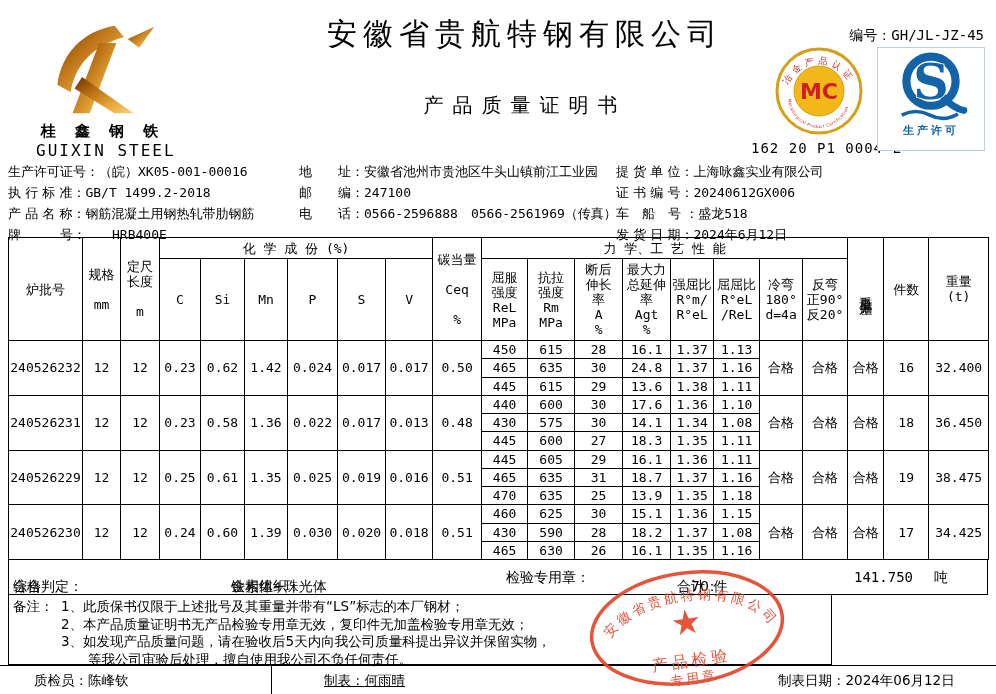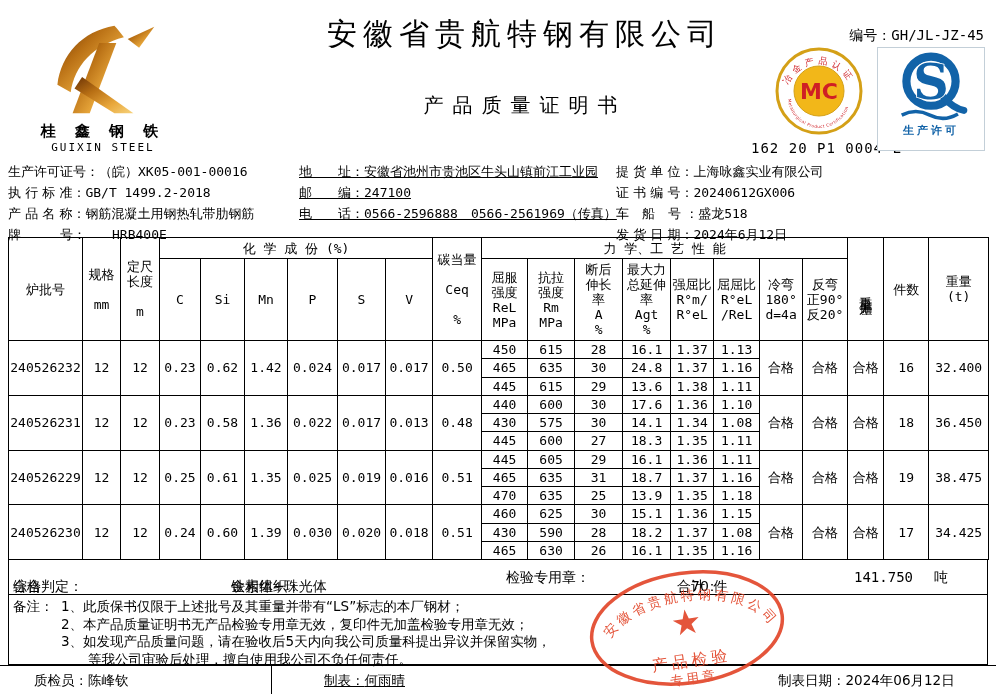--- a/index.html
+++ b/index.html
@@ -9,33 +9,33 @@
   
   .company-title{position:absolute;left:55px;top:14px;width:940px;text-align:center;
         font-family:"DejaVu Serif",serif;font-size:30px;letter-spacing:6px;white-space:nowrap;}
   .doc-title{position:absolute;left:55px;top:92px;width:940px;text-align:center;
         font-family:"DejaVu Serif",serif;font-size:20px;letter-spacing:9px;white-space:nowrap;}
   .doc-no{position:absolute;top:27px;right:12px;font-size:14px;white-space:nowrap;}
   .doc-no .code{font-family:"DejaVu Sans Mono",monospace;}
 
   .logo{position:absolute;left:36px;top:22px;width:134px;text-align:center;}
   .logo-cn{font-size:15px;font-weight:bold;letter-spacing:7px;white-space:nowrap;margin-top:1px;}
-  .logo-en{font-size:11px;font-family:"DejaVu Sans Mono",monospace;letter-spacing:2px;white-space:nowrap;}
+  .logo-en{font-size:16px;font-family:"DejaVu Sans Mono",monospace;letter-spacing:2px;white-space:nowrap;}
 
   .mc-badge{position:absolute;left:775px;top:47px;width:88px;height:88px;}
   .mc-code{position:absolute;left:751px;top:140px;font-size:14px;letter-spacing:1px;
         font-family:"DejaVu Sans Mono",monospace;white-space:nowrap;}
   .qs-badge{position:absolute;left:877px;top:47px;width:108px;height:104px;border:1px solid #c3cfd8;
         box-sizing:border-box;background:#fff;text-align:center;}
   .qs-label{color:#1263a8;font-size:11px;font-weight:bold;letter-spacing:3px;margin-top:-7px;white-space:nowrap;}
 
   
   .info-col{position:absolute;font-size:13px;line-height:21px;white-space:nowrap;}
   #info-left{left:8px;top:161px;}
-  #info-mid{left:299px;top:161px;text-decoration:underline;}
+  #info-mid{left:299px;top:161px;}
   #info-right{left:616px;top:161px;}
   .info-line .label{white-space:pre;}
   .info-line .value{font-family:"DejaVu Sans Mono",monospace;white-space:pre;}
 
   
   #cert-table-wrap{position:absolute;left:8px;top:237px;}
   table{border-collapse:collapse;table-layout:fixed;width:980px;height:323px;}
   th,td{border:1px solid #000;text-align:center;vertical-align:middle;padding:0;
         font-size:13px;font-weight:normal;font-family:"DejaVu Sans Mono",monospace;
         overflow:hidden;line-height:15px;}
@@ -49,21 +49,21 @@
         border:1px solid #000;border-top:none;font-size:14px;}
   #summary span{position:absolute;top:9px;white-space:pre;}
   .sum-verdict{left:4px;}
   .sum-structure{left:222px;}
   .sum-stamplabel{left:497px;}
   .sum-total{left:668px;}
   .sum-weight{left:845px;font-family:"DejaVu Sans Mono",monospace;}
   .sum-unit{left:925px;}
 
   
-  #remarks{position:absolute;left:8px;top:595px;width:980px;height:70px;box-sizing:border-box;
+  #remarks{position:absolute;left:8px;top:595px;width:824px;height:70px;box-sizing:border-box;
         border:1px solid #000;border-top:none;font-size:13.5px;line-height:17.5px;}
   .remarks-label{position:absolute;left:4px;top:3px;}
   .remarks-lines{position:absolute;left:52px;top:3px;white-space:pre;}
 
   
   .footer-topline{position:absolute;left:0;top:665px;width:996px;height:0;border-top:1px solid #000;}
   .footer-div{position:absolute;left:271px;top:666px;height:28px;width:0;border-left:1px solid #000;}
   .footer-item{position:absolute;top:672px;font-size:13.5px;white-space:nowrap;}
   #footer-inspector{left:34px;text-align:center;}
   #footer-tabulator{left:324px;text-decoration:underline;}

